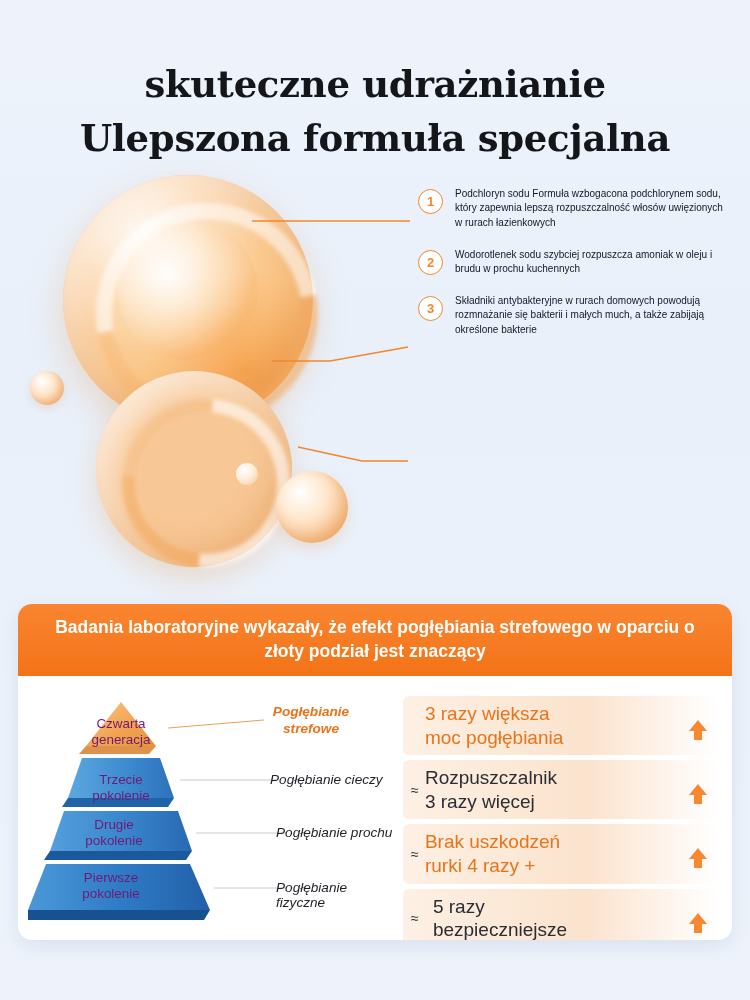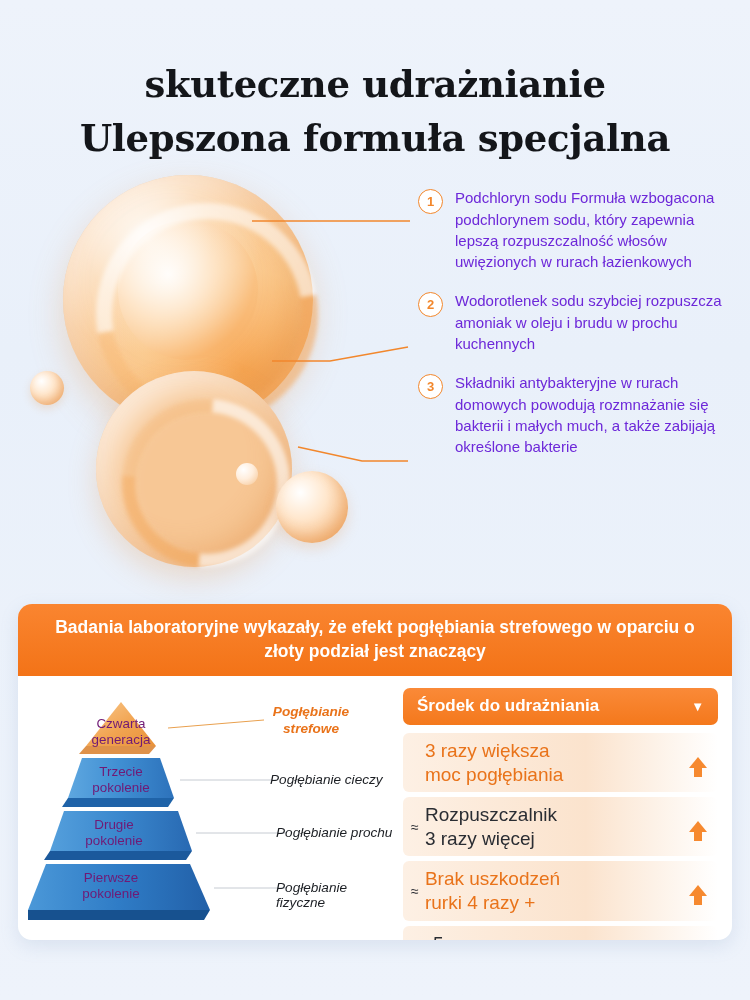--- a/index.html
+++ b/index.html
@@ -158,23 +158,23 @@
     font-size: 13px;
     font-weight: bold;
     display: flex;
     align-items: center;
     justify-content: center;
     margin-right: 12px;
     margin-top: 2px;
     background: #ffffff;
   }
   .feature-text {
-    font-size: 15px;
+    font-size: 10px;
     line-height: 1.42;
-    color: #6d28d9;
+    color: #0f172a;
   }
 
   
   .connector {
     position: absolute;
     stroke: #f2872c;
     stroke-width: 1.4;
     fill: none;
   }
 
@@ -402,21 +402,21 @@
         <line x1="140" y1="40" x2="236" y2="32" stroke="#e9a04e" stroke-width="1"></line>
         <line x1="152" y1="92" x2="248" y2="92" stroke="#c6cbd2" stroke-width="1"></line>
         <line x1="168" y1="145" x2="258" y2="145" stroke="#c6cbd2" stroke-width="1"></line>
         <line x1="186" y1="200" x2="258" y2="200" stroke="#c6cbd2" stroke-width="1"></line>
       </svg>
 
       <div class="tier-label" style="left:38px; top:28px;">
         <span style="white-space:pre-line;">Czwarta
 generacja</span>
       </div>
-      <div class="tier-label" style="left:38px; top:76px;">
+      <div class="tier-label" style="left:38px; top:84px;">
         <span style="white-space:pre-line;">Trzecie
 pokolenie</span>
       </div>
       <div class="tier-label" style="left:31px; top:129px;">
         <span style="white-space:pre-line;">Drugie
 pokolenie</span>
       </div>
       <div class="tier-label" style="left:28px; top:182px;">
         <span style="white-space:pre-line;">Pierwsze
 pokolenie</span>
@@ -424,24 +424,20 @@
 
       <div class="side-label accent" style="left:228px; top:16px; width:110px; white-space:pre-line;">Pogłębianie
 strefowe</div>
       <div class="side-label" style="left:242px; top:84px;">Pogłębianie cieczy</div>
       <div class="side-label" style="left:248px; top:137px;">Pogłębianie prochu</div>
       <div class="side-label" style="left:248px; top:192px;">Pogłębianie fizyczne</div>
     </div>
 
     <div class="right-col">
 
-      <div class="dropdown">
-        <span>Środek do udrażniania</span>
-        <span class="caret">▼</span>
-      </div>
 
       <div class="metrics">
 
         <div class="metric">
           <div class="metric-approx"></div>
           <div class="metric-text accent" style="white-space:pre-line;">3 razy większa
 moc pogłębiania</div>
           <div class="metric-arrow">
               <div class="arrow-up"></div>
             </div>

